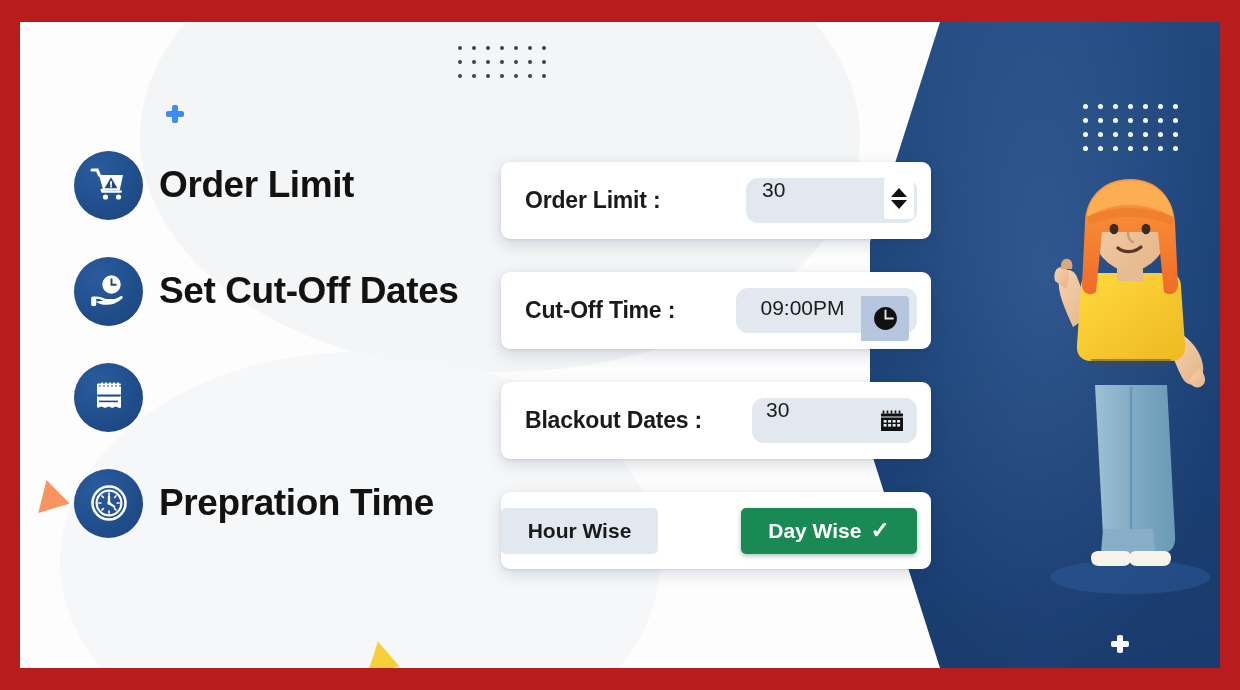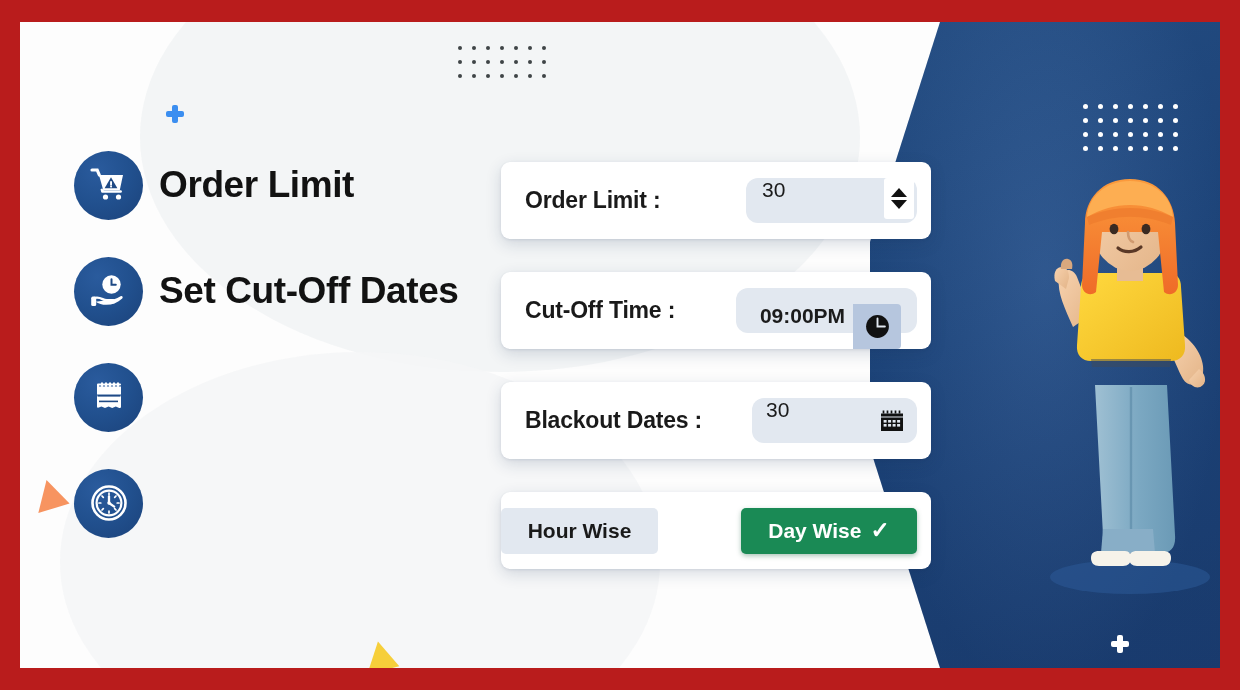--- a/index.html
+++ b/index.html
@@ -148,21 +148,21 @@
     margin-right: 3px;
     display: flex; flex-direction: column;
     align-items: center; justify-content: center;
     gap: 3px;
   }
   .spinner i { display: block; width: 0; height: 0; }
   .spinner i.up   { border-left: 8px solid transparent; border-right: 8px solid transparent; border-bottom: 9px solid #111; }
   .spinner i.down { border-left: 8px solid transparent; border-right: 8px solid transparent; border-top: 9px solid #111; }
 
   
-  .field.time { width: 181px; padding: 16px; font-weight: bold; }
+  .field.time { width: 181px; padding: 8px; }
   .field.time .field-value { flex: 1; text-align: center; padding: 0 6px; }
   .icon-btn {
     width: 48px; height: 45px;
     background: #b6c6de;
     border-radius: 0 4px 4px 0;
     display: flex; align-items: center; justify-content: center;
     flex: 0 0 48px;
   }
 
   
@@ -324,20 +324,21 @@
         <div class="feature-icon">
           <svg width="42" height="42" viewBox="0 0 42 42" fill="none">
             <circle cx="21" cy="21" r="16.5" fill="none" stroke="#fff" stroke-width="2.6"></circle>
             <circle cx="21" cy="21" r="12.4" fill="none" stroke="#fff" stroke-width="2.2"></circle>
             <path d="M21 11v1.8M21 29.2V31M11 21h1.8M29.2 21H31M14 14l1.3 1.3M26.7 26.7l1.3 1.3M28 14l-1.3 1.3M15.3 26.7L14 28" stroke="#fff" stroke-width="1.7" stroke-linecap="round"></path>
             <path d="M21 21V14.4" stroke="#fff" stroke-width="2.3" stroke-linecap="round"></path>
             <path d="M21 21l5.2 3.6" stroke="#fff" stroke-width="2.3" stroke-linecap="round"></path>
             <circle cx="21" cy="21" r="1.7" fill="#fff"></circle>
           </svg>
         </div>
+        <div class="feature-label">Prepration Time</div>
       </div>
 
     </div>
 
     <div class="cards">
 
       <div class="card">
         <span class="card-label">Order Limit :</span>
         <div class="field numeric">
           <span class="field-value">30</span>

